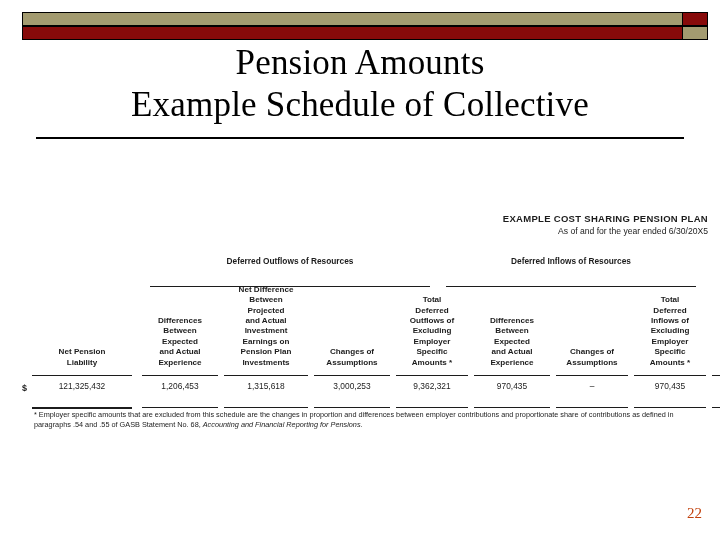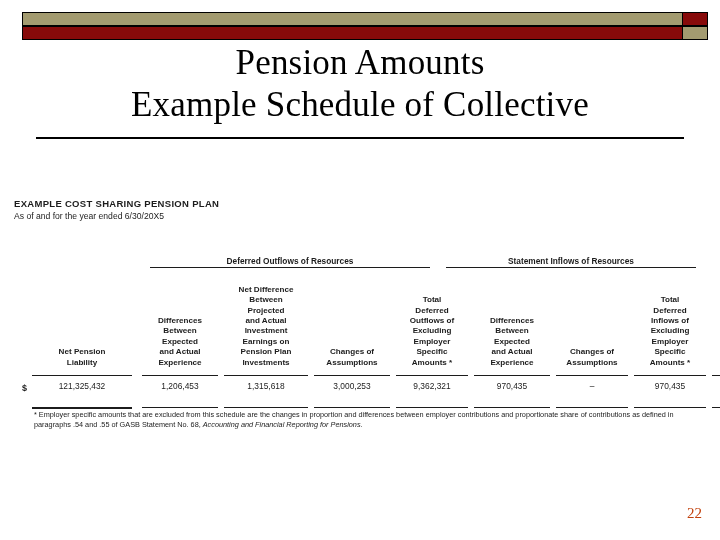--- a/index.html
+++ b/index.html
@@ -81,22 +81,23 @@
   .table-area {
     position: absolute;
     left: 14px;
     top: 198px;
     width: 694px;
     height: 245px;
     color: #1c1c1c;
   }
 
   .tbl-head {
-    text-align: left;
+    text-align: right;
     line-height: 12px;
+    margin-top: 15px;
   }
   .tbl-head .l1 {
     font-size: 9.5px;
     font-weight: bold;
     letter-spacing: 0.3px;
   }
   .tbl-head .l2,
   .tbl-head .l3 {
     font-size: 8.6px;
     font-weight: normal;
@@ -109,21 +110,21 @@
     top: 58px;
     width: 694px;
     height: 16px;
   }
   .group-label {
     position: absolute;
     font-size: 8.3px;
     font-weight: bold;
     text-align: center;
     border-bottom: 1.3px solid #1c1c1c;
-    padding-bottom: 1px;
+    padding-bottom: 20px;
     box-sizing: border-box;
   }
   .group-out { left: 136px; width: 280px; }
   .group-in  { left: 432px; width: 250px; }
 
   
   .col-head-row {
     position: absolute;
     left: 0;
     top: 82px;
@@ -208,21 +209,21 @@
 
 <div class="table-area">
 
   <div class="tbl-head">
     <div class="l1">EXAMPLE COST SHARING PENSION PLAN</div>
     <div class="l3">As of and for the year ended 6/30/20X5</div>
   </div>
 
   <div class="group-band">
     <div class="group-label group-out">Deferred Outflows of Resources</div>
-    <div class="group-label group-in">Statement Inflows of Resources</div>
+    <div class="group-label group-in">Deferred Inflows of Resources</div>
   </div>
 
   <div class="col-head-row">
     <div class="col-head" style="left:18px;width:100px;">Net Pension<br>Liability</div>
     <div class="col-head" style="left:128px;width:76px;">Differences<br>Between<br>Expected<br>and Actual<br>Experience</div>
     <div class="col-head" style="left:210px;width:84px;">Net Difference<br>Between<br>Projected<br>and Actual<br>Investment<br>Earnings on<br>Pension Plan<br>Investments</div>
     <div class="col-head" style="left:300px;width:76px;">Changes of<br>Assumptions</div>
     <div class="col-head" style="left:382px;width:72px;">Total<br>Deferred<br>Outflows of<br>Excluding<br>Employer<br>Specific<br>Amounts *</div>
     <div class="col-head" style="left:460px;width:76px;">Differences<br>Between<br>Expected<br>and Actual<br>Experience</div>
     <div class="col-head" style="left:542px;width:72px;">Changes of<br>Assumptions</div>

